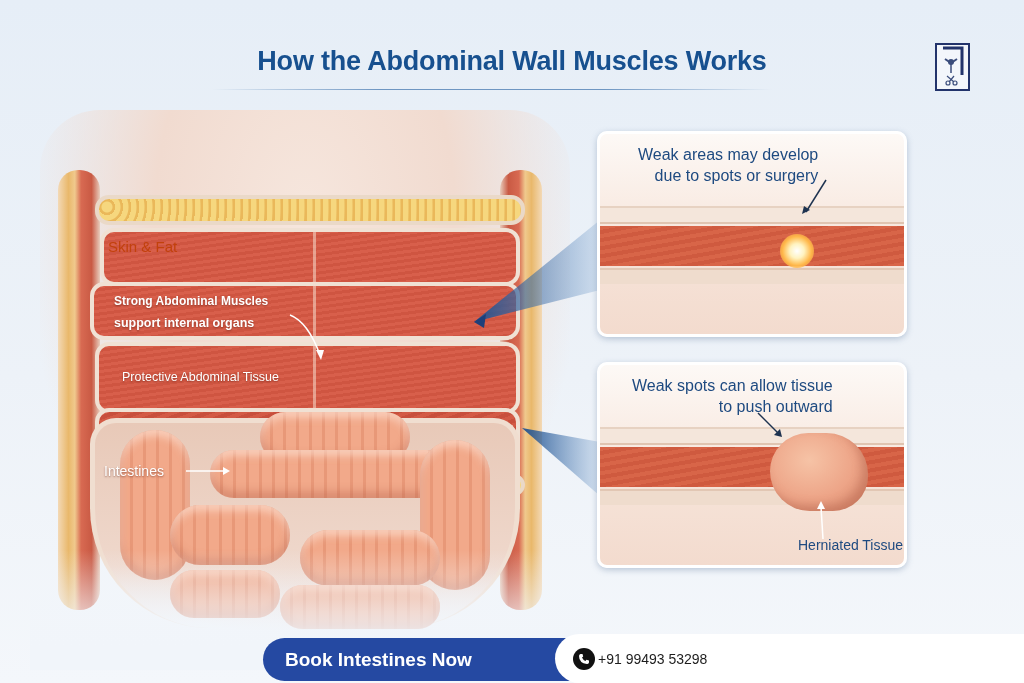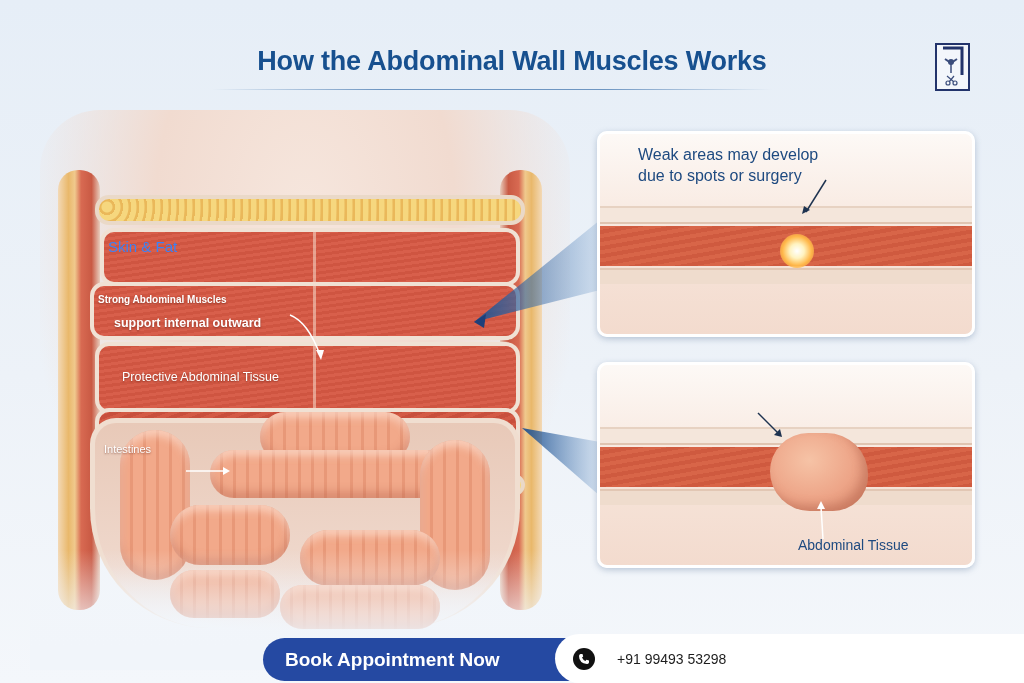--- a/index.html
+++ b/index.html
@@ -53,30 +53,30 @@
     border-radius: 26px 26px 120px 120px; border: 5px solid #f0ded0; border-bottom: none;
     background: linear-gradient(180deg, #e8c9b8 0%, #efd8cc 70%, rgba(240,225,215,0) 100%);
   }
   .intestines { position: absolute; left: 80px; top: 290px; width: 400px; height: 230px; }
   .gut { position: absolute; border-radius: 40px;
     background: repeating-linear-gradient(90deg, #f2a98a 0 10px, #e89878 10px 13px);
     box-shadow: inset 0 -6px 10px rgba(170,80,60,0.35), inset 0 5px 8px rgba(255,230,215,0.7); }
   .bottom-fade { position: absolute; left: 0; top: 440px; width: 560px; height: 120px;
     background: linear-gradient(180deg, rgba(240,245,250,0) 0%, #f1f5fa 80%); }
   .label { position: absolute; font-weight: 700; white-space: nowrap; }
-  .label.dark { color: #3b82f6; font-weight: 400; font-size: 15px; }
+  .label.dark { color: #c2410c; font-weight: 400; font-size: 15px; }
   .label.white { color: #ffffff; text-shadow: 0 1px 2px rgba(90,30,20,0.55); }
   
   .pointer { position: absolute; }
   
   .panel {
-    position: absolute; left: 597px; width: 378px; height: 206px;
+    position: absolute; left: 597px; width: 310px; height: 206px;
     background: linear-gradient(180deg, #fdf9f6 0%, #f6e3d8 60%, #f3dbce 100%);
     border: 3px solid #ffffff; border-radius: 10px;
-    box-shadow: 0 2px 6px rgba(80,110,150,0.35); overflow: hidden;
+    box-shadow: 0 2px 6px rgba(80,110,150,0.35); overflow: hidden; text-align: right;
   }
   .panel-1 { top: 131px; }
   .panel-2 { top: 362px; }
   .panel-text { position: absolute; left: 38px; top: 10px; font-size: 16px; line-height: 21px; color: #1e4a80; }
   .panel-2 .panel-text { left: 32px; top: 10px; }
   .band-skin { position: absolute; left: 0; width: 378px; height: 18px; background: #f4e6db; border-top: 2px solid #e7d2c2; border-bottom: 2px solid #e0c4b1; }
   .band-muscle { position: absolute; left: 0; width: 378px; height: 40px;
     background: repeating-linear-gradient(170deg, #d86548 0 4px, #cf5a3f 4px 8px); }
   .band-under { position: absolute; left: 0; width: 378px; height: 16px; background: #efdccd; border-top: 2px solid #e2c7b4; }
   .glow { position: absolute; left: 180px; top: 100px; width: 34px; height: 34px; border-radius: 50%;
@@ -91,21 +91,21 @@
     background: #2549a2; border-radius: 24px 0 0 24px; color: #fff;
     font-size: 19px; font-weight: 700; padding-left: 22px; line-height: 43px;
   }
   .contact-bar {
     position: absolute; left: 555px; top: 634px; width: 469px; height: 49px;
     background: #ffffff; border-radius: 26px 0 0 26px;
     display: flex; align-items: center; padding-left: 18px; gap: 6px;
     font-size: 14px; color: #1d1d1d;
   }
   .ico { display: inline-flex; width: 22px; height: 22px; border-radius: 50%; background: #111; align-items: center; justify-content: center; }
-  .contact-item { display: inline-flex; align-items: center; gap: 22px; margin-right: 6px; }
+  .contact-item { display: inline-flex; align-items: center; gap: 3px; margin-right: 6px; }
 </style>
 </head>
 <body>
 
 <div class="title">How the Abdominal Wall Muscles Works</div>
 <div class="title-rule"></div>
 
 <div class="logo">
   <svg width="31" height="44" viewBox="0 0 31 44">
     <path d="M6 3 H25 V30" stroke="#22336b" stroke-width="3" fill="none"></path>
@@ -136,24 +136,24 @@
     <div class="gut" style="left:10px;top:30px;width:70px;height:150px;"></div>
     <div class="gut" style="left:310px;top:40px;width:70px;height:150px;"></div>
     <div class="gut" style="left:60px;top:105px;width:120px;height:60px;"></div>
     <div class="gut" style="left:190px;top:130px;width:140px;height:56px;"></div>
     <div class="gut" style="left:60px;top:170px;width:110px;height:48px;"></div>
     <div class="gut" style="left:170px;top:185px;width:160px;height:44px;"></div>
   </div>
   <div class="bottom-fade"></div>
 
   <div class="label dark" style="left:78px;top:128px;">Skin &amp; Fat</div>
-  <div class="label white" style="left:68px;top:184px;font-size:10px;">Strong Abdominal Muscles</div>
-  <div class="label white" style="left:84px;top:206px;font-size:12.5px;">support internal outward</div>
+  <div class="label white" style="left:84px;top:184px;font-size:12px;">Strong Abdominal Muscles</div>
+  <div class="label white" style="left:84px;top:206px;font-size:12.5px;">support internal organs</div>
   <div class="label white" style="left:92px;top:260px;font-size:12.5px;font-weight:400;">Protective Abdominal Tissue</div>
-  <div class="label white" style="left:74px;top:333px;font-size:11px;font-weight:400;">Intestines</div>
+  <div class="label white" style="left:74px;top:353px;font-size:14px;font-weight:400;">Intestines</div>
 
   <svg class="pointer" style="left:0;top:0;" width="560" height="540">
     <path d="M260 205 Q278 212 290 245" stroke="#fff" stroke-width="1.5" fill="none"></path>
     <path d="M286 240 L291 250 L294 240 Z" fill="#fff"></path>
     <line x1="156" y1="361" x2="195" y2="361" stroke="#fff" stroke-width="1.5"></line>
     <path d="M193 357 L200 361 L193 365 Z" fill="#fff"></path>
   </svg>
 </div>
 
 <svg style="position:absolute;left:430px;top:180px;" width="180" height="320">
@@ -177,36 +177,40 @@
   <div class="band-muscle" style="top:92px;"></div>
   <div class="band-under" style="top:134px;"></div>
   <div class="glow"></div>
   <svg style="position:absolute;left:190px;top:44px;" width="40" height="40">
     <line x1="36" y1="2" x2="16" y2="34" stroke="#1e3350" stroke-width="1.5"></line>
     <path d="M12 36 L14 28 L20 32 Z" fill="#1e3350"></path>
   </svg>
 </div>
 
 <div class="panel panel-2">
+  <div class="panel-text">
+    <div>Weak spots can allow tissue</div>
+    <div>to push outward</div>
+  </div>
   <div class="band-skin" style="top:62px;"></div>
   <div class="band-muscle" style="top:82px;"></div>
   <div class="band-under" style="top:124px;"></div>
   <div class="hernia"></div>
   <svg style="position:absolute;left:156px;top:46px;" width="30" height="30">
     <line x1="2" y1="2" x2="24" y2="24" stroke="#1e3350" stroke-width="1.5"></line>
     <path d="M26 26 L18 24 L24 18 Z" fill="#1e3350"></path>
   </svg>
   <svg style="position:absolute;left:216px;top:136px;" width="14" height="40">
     <line x1="7" y1="38" x2="5" y2="6" stroke="#ffffff" stroke-width="1.5"></line>
     <path d="M1 8 L5 0 L9 8 Z" fill="#ffffff"></path>
   </svg>
-  <div class="herniated-label">Abdominal Tissue</div>
-</div>
-
-<div class="cta">Book Appointment Now</div>
+  <div class="herniated-label">Herniated Tissue</div>
+</div>
+
+<div class="cta">Book Intestines Now</div>
 <div class="contact-bar">
   <span class="contact-item">
     <span class="ico">
       <svg width="12" height="12" viewBox="0 0 12 12">
           <path d="M2.5 1 L4.5 1 L5.2 3.6 L4 4.6 Q5 7 7.4 8 L8.4 6.8 L11 7.5 L11 9.5 Q10.5 11 9 11 Q1 10 1 3 Q1 1.5 2.5 1 Z" fill="#fff"></path>
         </svg>
     </span>
     <span>+91 99493 53298</span>
   </span>
 </div>

